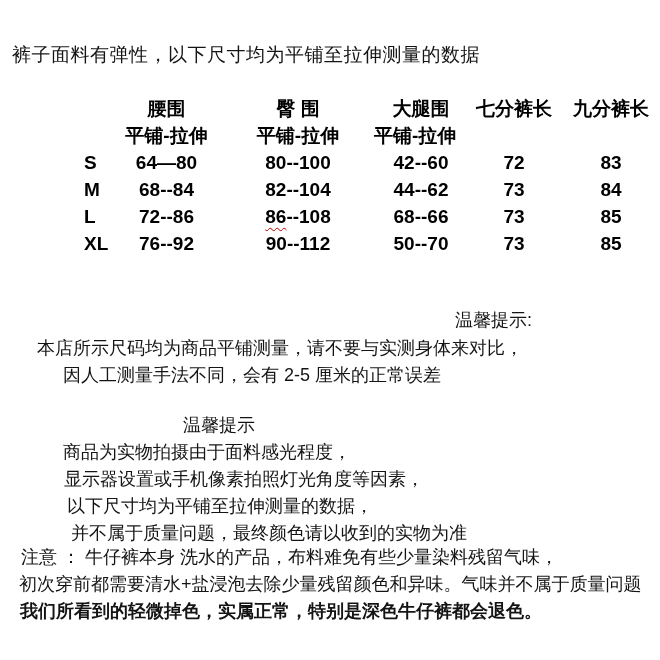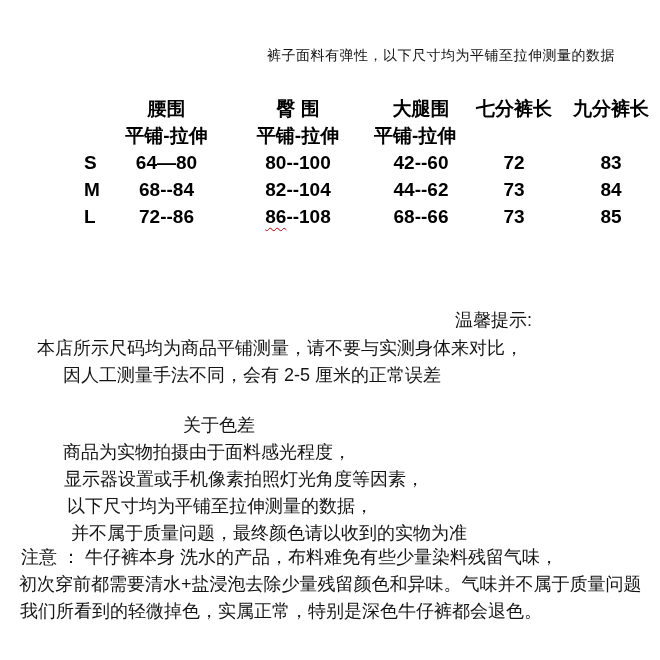--- a/index.html
+++ b/index.html
@@ -4,22 +4,22 @@
 <style>
   * { margin:0; padding:0; box-sizing:border-box; }
   html, body { background:#ffffff; }
   body {
     width:660px; height:660px; position:relative; overflow:hidden;
     font-family:"Liberation Sans","DejaVu Sans",sans-serif;
     color:#141414;
   }
   .abs { position:absolute; white-space:nowrap; }
   .page-title {
-    top:45px; left:3px; width:612px; text-align:right;
-    font-size:14px; line-height:20px; letter-spacing:0.5px;
+    top:45px; left:12px; width:612px; text-align:left;
+    font-size:19px; line-height:20px; letter-spacing:0.5px;
   }
   table.size-table {
     position:absolute; top:95px; left:0; width:620px;
     border-collapse:collapse; table-layout:fixed;
     font-size:19px; font-weight:bold; color:#000;margin-left:34px;
   }
   table.size-table th, table.size-table td {
     height:27px; padding:0; text-align:center; vertical-align:middle;
     white-space:nowrap; font-weight:bold; overflow:visible;
   }
@@ -36,21 +36,21 @@
   .tips-heading { top:308px; left:0; width:532px; text-align:right; font-size:18px; }
   .tips-line-1 { top:336px; left:37px; font-size:18px; }
   .tips-line-2 { top:363px; left:63px; font-size:18px; }
   .color-heading { top:413px; left:183px; font-size:18px; }
   .color-line-1 { top:440px; left:63px; font-size:18px; }
   .color-line-2 { top:467px; left:64px; font-size:18px; }
   .color-line-3 { top:494px; left:67px; font-size:18px; }
   .color-line-4 { top:521px; left:71px; font-size:18px; }
   .notice-line-1 { top:545px; left:21px; font-size:18px; }
   .notice-line-2 { top:572px; left:19px; font-size:18px; }
-  .notice-line-3 { top:599px; left:20px; font-size:18px; }
+  .notice-line-3 { top:599px; left:20px; font-size:18px;font-weight:bold; }
 </style>
 </head>
 <body>
 
 <div class="abs page-title">裤子面料有弹性，以下尺寸均为平铺至拉伸测量的数据</div>
 
 <table class="size-table">
   <colgroup>
     <col style="width:85px">
       <col style="width:95px">
@@ -95,28 +95,36 @@
         <td>84</td>
       </tr>
       <tr>
         <td class="size-cell">L</td>
         <td>72--86</td>
         <td><span class="squiggle">86</span>--108</td>
         <td>68--66</td>
         <td>73</td>
         <td>85</td>
       </tr>
+      <tr>
+        <td class="size-cell">XL</td>
+        <td>76--92</td>
+        <td>90--112</td>
+        <td>50--70</td>
+        <td>73</td>
+        <td>85</td>
+      </tr>
     </tbody>
 </table>
 
 <div class="abs tips-heading">温馨提示:</div>
 <div class="abs tips-line-1">本店所示尺码均为商品平铺测量，请不要与实测身体来对比，</div>
 <div class="abs tips-line-2">因人工测量手法不同，会有 2-5 厘米的正常误差</div>
 
-<div class="abs color-heading">关于色差</div>
+<div class="abs color-heading">温馨提示</div>
 <div class="abs color-line-1">商品为实物拍摄由于面料感光程度，</div>
 <div class="abs color-line-2">显示器设置或手机像素拍照灯光角度等因素，</div>
 <div class="abs color-line-3">以下尺寸均为平铺至拉伸测量的数据，</div>
 <div class="abs color-line-4">并不属于质量问题，最终颜色请以收到的实物为准</div>
 
 <div class="abs notice-line-1">注意 ： 牛仔裤本身 洗水的产品，布料难免有些少量染料残留气味，</div>
 <div class="abs notice-line-2">初次穿前都需要清水+盐浸泡去除少量残留颜色和异味。气味并不属于质量问题</div>
 <div class="abs notice-line-3">我们所看到的轻微掉色，实属正常，特别是深色牛仔裤都会退色。</div>
 
 </body></html>

